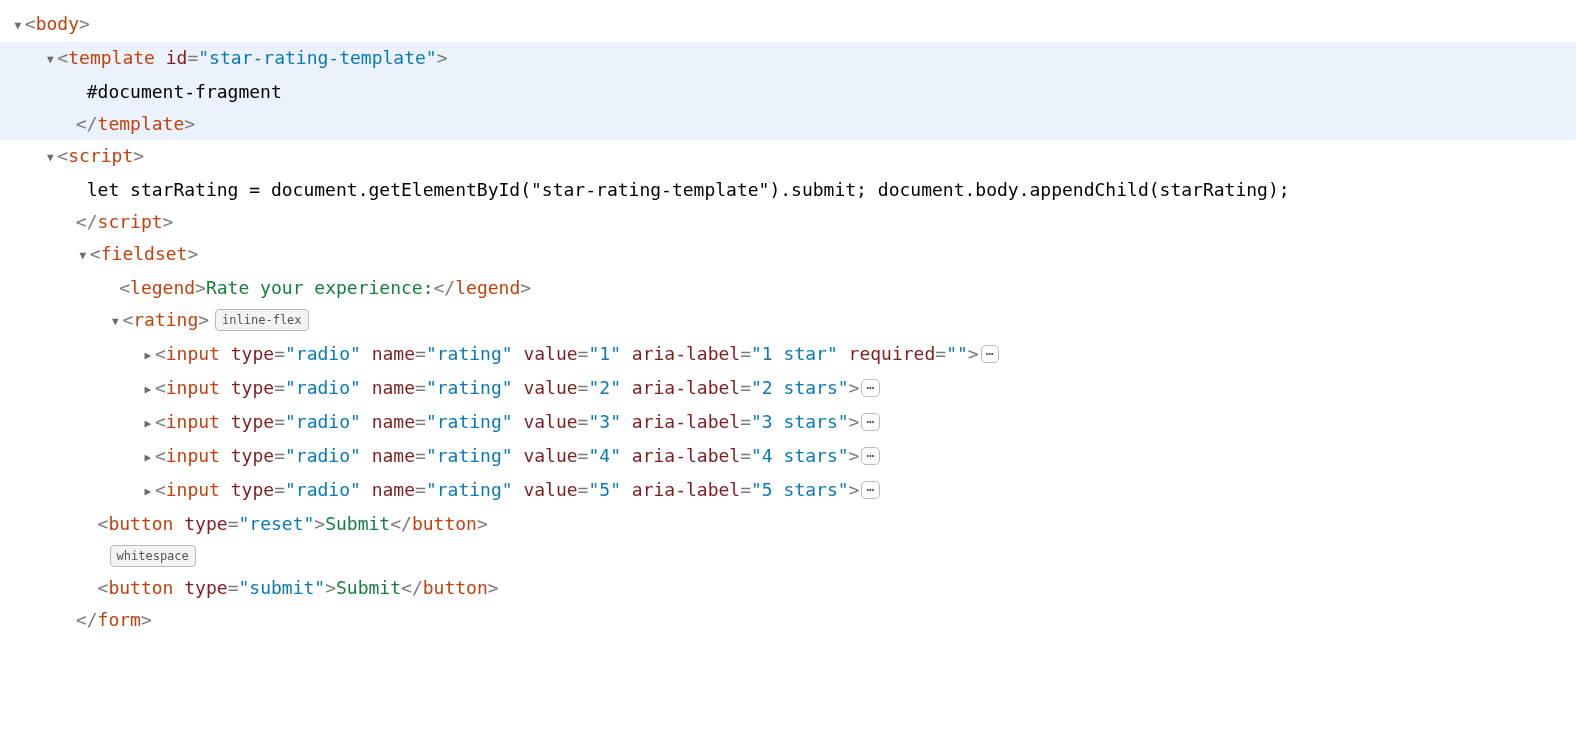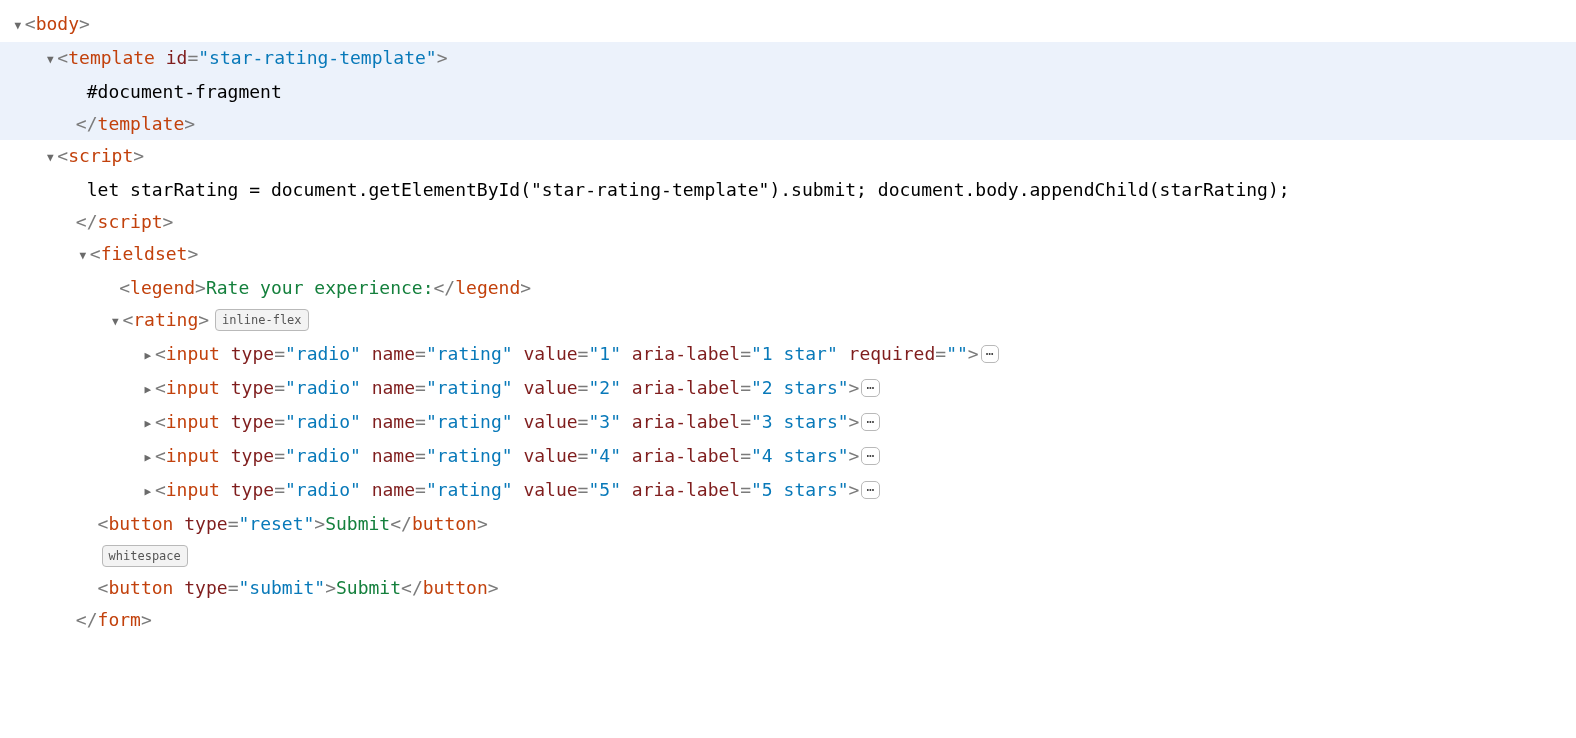--- a/index.html
+++ b/index.html
@@ -100,21 +100,21 @@
       <div class="row"><span class="ind">             </span><span class="arrow right"></span><span class="punct">&lt;</span><span class="tag">input</span> <span class="attrname">type</span><span class="punct">=</span><span class="attrval">"radio"</span> <span class="attrname">name</span><span class="punct">=</span><span class="attrval">"rating"</span> <span class="attrname">value</span><span class="punct">=</span><span class="attrval">"2"</span> <span class="attrname">aria-label</span><span class="punct">=</span><span class="attrval">"2 stars"</span><span class="punct">&gt;</span><span class="ellip"></span></div>
       <div class="row"><span class="ind">             </span><span class="arrow right"></span><span class="punct">&lt;</span><span class="tag">input</span> <span class="attrname">type</span><span class="punct">=</span><span class="attrval">"radio"</span> <span class="attrname">name</span><span class="punct">=</span><span class="attrval">"rating"</span> <span class="attrname">value</span><span class="punct">=</span><span class="attrval">"3"</span> <span class="attrname">aria-label</span><span class="punct">=</span><span class="attrval">"3 stars"</span><span class="punct">&gt;</span><span class="ellip"></span></div>
       <div class="row"><span class="ind">             </span><span class="arrow right"></span><span class="punct">&lt;</span><span class="tag">input</span> <span class="attrname">type</span><span class="punct">=</span><span class="attrval">"radio"</span> <span class="attrname">name</span><span class="punct">=</span><span class="attrval">"rating"</span> <span class="attrname">value</span><span class="punct">=</span><span class="attrval">"4"</span> <span class="attrname">aria-label</span><span class="punct">=</span><span class="attrval">"4 stars"</span><span class="punct">&gt;</span><span class="ellip"></span></div>
       <div class="row"><span class="ind">             </span><span class="arrow right"></span><span class="punct">&lt;</span><span class="tag">input</span> <span class="attrname">type</span><span class="punct">=</span><span class="attrval">"radio"</span> <span class="attrname">name</span><span class="punct">=</span><span class="attrval">"rating"</span> <span class="attrname">value</span><span class="punct">=</span><span class="attrval">"5"</span> <span class="attrname">aria-label</span><span class="punct">=</span><span class="attrval">"5 stars"</span><span class="punct">&gt;</span><span class="ellip"></span></div>
     </div>
 
 
 
   <div class="row"><span class="ind">         </span><span class="punct">&lt;</span><span class="tag">button</span> <span class="attrname">type</span><span class="punct">=</span><span class="attrval">"reset"</span><span class="punct">&gt;</span><span class="text">Submit</span><span class="punct">&lt;/</span><span class="tag">button</span><span class="punct">&gt;</span></div>
 
-  <div class="row"><span class="ind">         </span><span class="badge" style="margin-left:4px">whitespace</span></div>
+  <div class="row"><span class="ind">         </span><span class="badge" style="margin-left:12px">whitespace</span></div>
 
   <div class="row"><span class="ind">         </span><span class="punct">&lt;</span><span class="tag">button</span> <span class="attrname">type</span><span class="punct">=</span><span class="attrval">"submit"</span><span class="punct">&gt;</span><span class="text">Submit</span><span class="punct">&lt;/</span><span class="tag">button</span><span class="punct">&gt;</span></div>
 
   <div class="row"><span class="ind">       </span><span class="punct">&lt;/</span><span class="tag">form</span><span class="punct">&gt;</span></div>
 
   <div class="row"><span class="ind">    </span></div>
 
 </div>
 
 </body></html>

